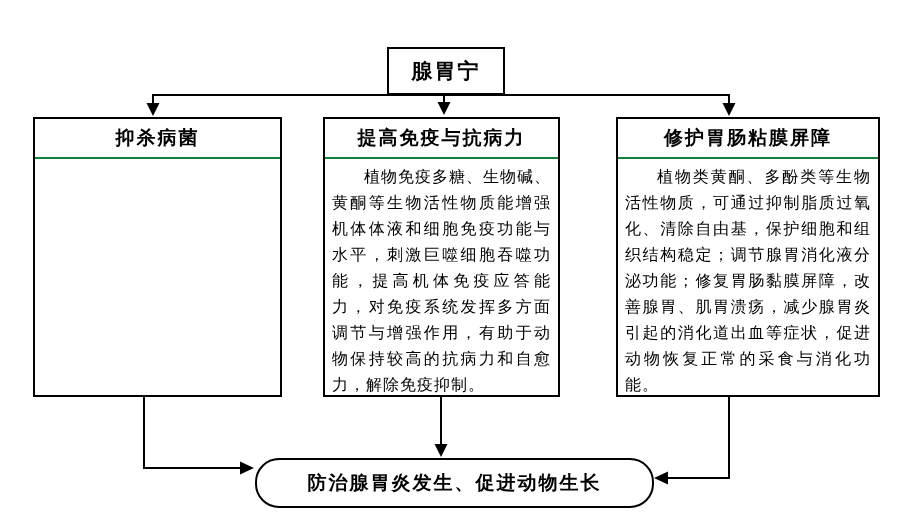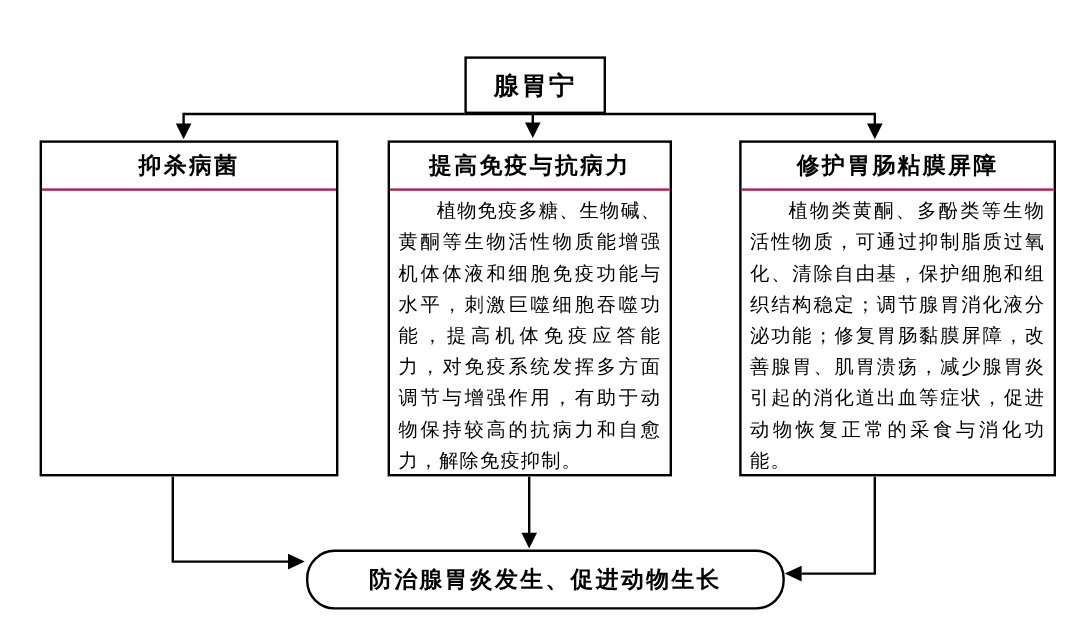--- a/index.html
+++ b/index.html
@@ -44,21 +44,21 @@
   }
   .branch-box {
     top: 117px;
     height: 280px;
   }
   .branch-box.b0 { left: 33px;  width: 249px; }
   .branch-box.b1 { left: 323px; width: 237px; }
   .branch-box.b2 { left: 616px; width: 264px; }
   .branch-title {
     height: 38px;
-    border-bottom: 2px solid #be185d;
+    border-bottom: 2px solid #15803d;
     display: flex;
     align-items: center;
     justify-content: center;
     font-size: 19px;
     font-weight: bold;
     letter-spacing: 2px;
   }
   .branch-body {
     padding: 5px 7px 0 7px;
     font-size: 16px;

